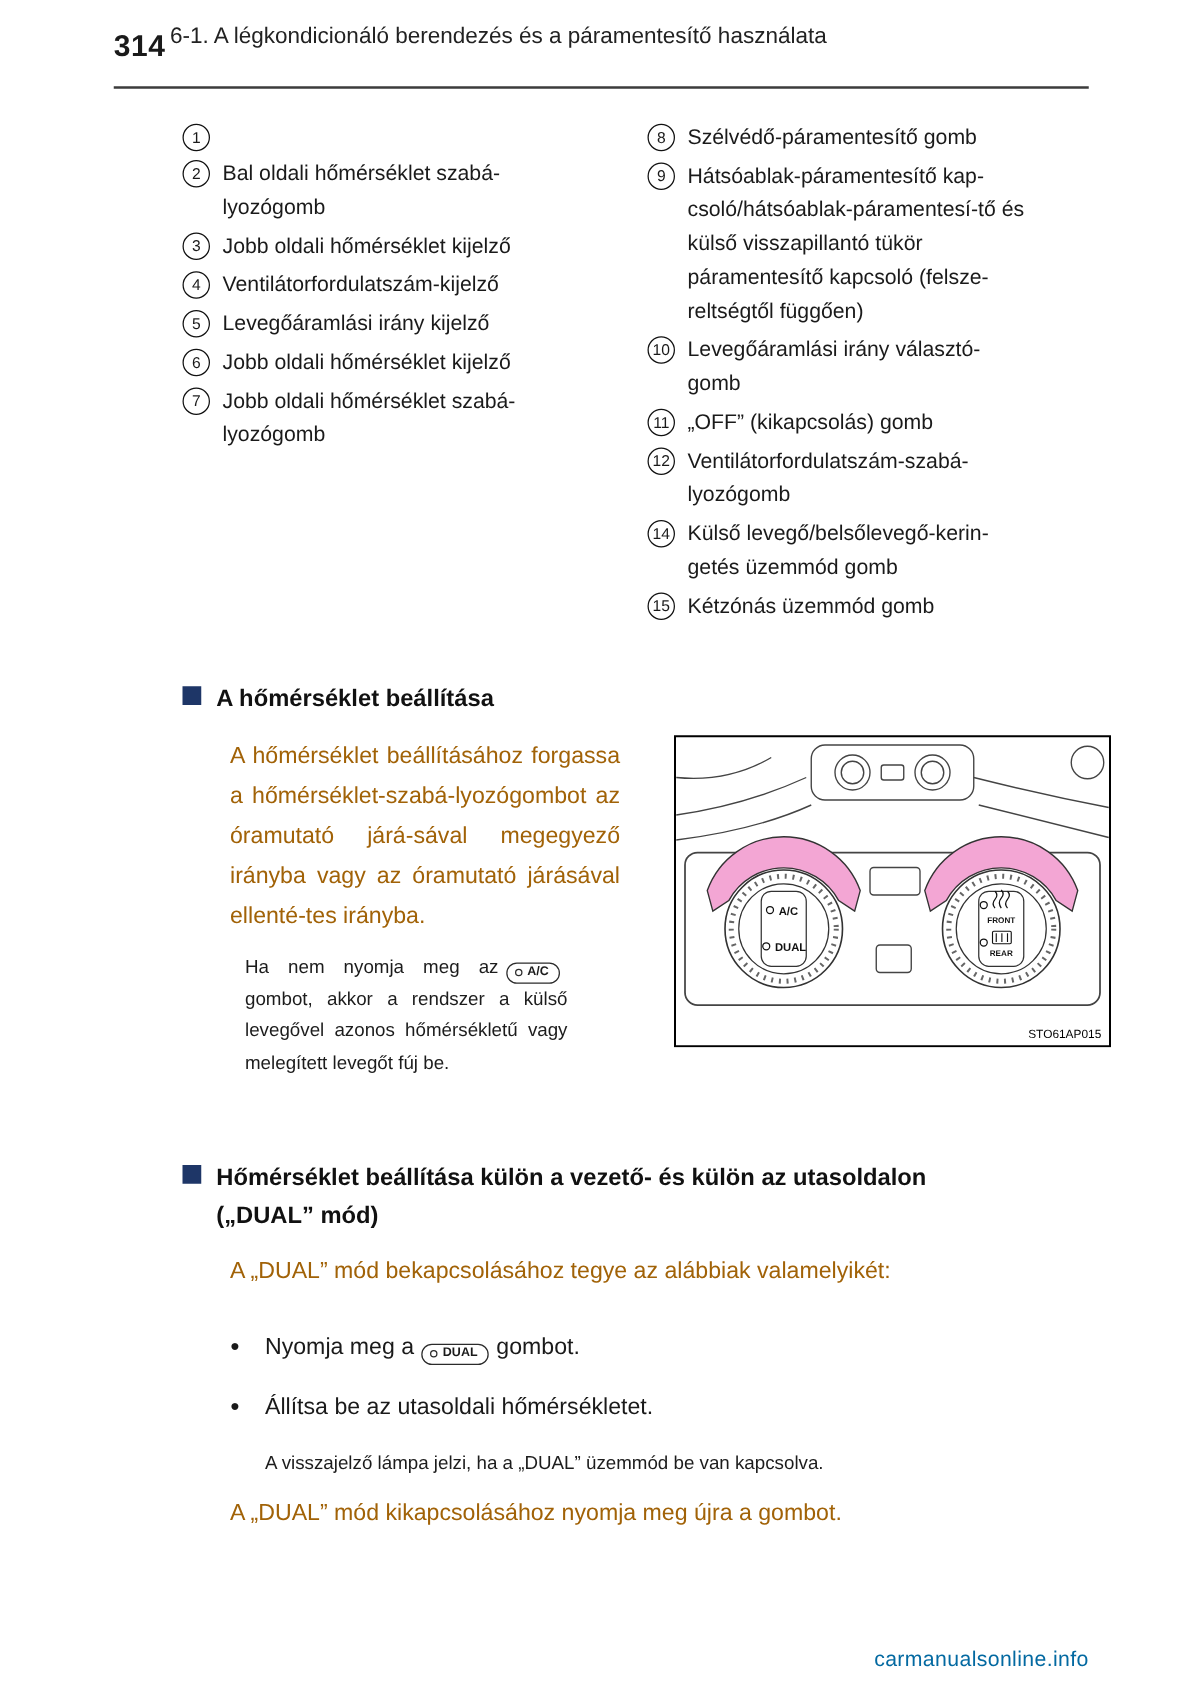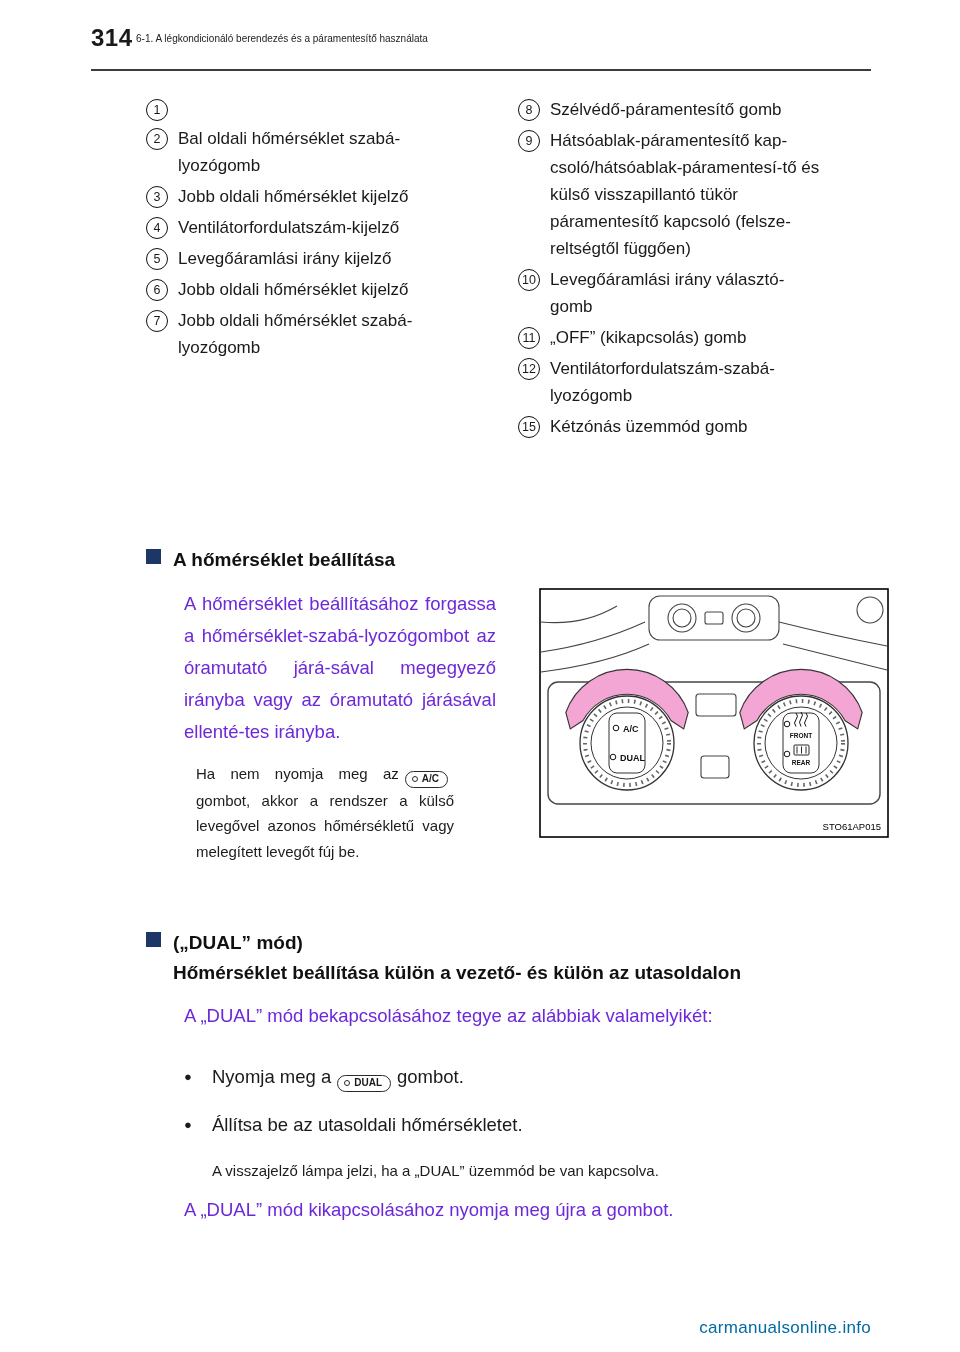--- a/index.html
+++ b/index.html
@@ -3,21 +3,21 @@
 <meta charset="utf-8">
 <style>
   * { margin:0; padding:0; box-sizing:border-box; }
   html,body { background:#ffffff; }
   .page {
     position:relative; width:892px; height:1352px; margin:0 auto;
     background:#ffffff; color:#1a1a1a; overflow:hidden;
     font-family:"Liberation Sans", sans-serif;
   }
   .pagenum { position:absolute; left:57px; top:24px; font-size:24px; font-weight:bold; letter-spacing:.5px; }
-  .chapter { position:absolute; left:102px; top:33px; font-size:10px; color:#222; }
+  .chapter { position:absolute; left:102px; top:18px; font-size:18px; color:#222; }
   .rule { position:absolute; left:57px; right:55px; top:69px; height:2px; background:#3c3c3c; }
 
   .legend { position:absolute; left:112px; top:96px; right:55px; display:flex; }
   .legend-col { display:flex; flex-direction:column; }
   .legend-col.left  { width:372px; flex:0 0 auto; }
   .legend-col.right { flex:1; }
   .legend-item { display:flex; align-items:flex-start; margin-bottom:4px; }
   .numcircle {
     flex:0 0 auto; width:22px; height:22px; border:1.4px solid #111; border-radius:50%;
     font-size:12.5px; line-height:1; display:flex; align-items:center; justify-content:center;
@@ -25,21 +25,21 @@
   }
   .legend-text { font-size:17px; line-height:27px; }
   .legend-col.left  .legend-text { width:300px; }
   .legend-col.right .legend-text { width:272px; }
 
   .sec-heading { position:absolute; left:112px; display:flex; align-items:flex-start;
                  font-size:19px; font-weight:bold; color:#111; }
   .sq { flex:0 0 auto; width:15px; height:15px; margin:4px 12px 0 0; }
   .hline { display:block; line-height:30px; }
 
-  .body-lg  { font-size:18.5px; line-height:32px; color:#6d28d9; }
+  .body-lg  { font-size:18.5px; line-height:32px; color:#a16207; }
   .note-sm  { font-size:15px;  line-height:25.5px; color:#1c1c1c;margin-left:12px; }
   .justify  { text-align:justify; }
 
   .sec1-text { position:absolute; left:150px; top:588px; width:312px; }
   .sec1-note { margin-top:13px; width:258px; }
 
   .btn-icon {
     display:inline-flex; align-items:center; gap:4px; vertical-align:-3px;
     border:1.6px solid #2b2b2b; border-radius:11px; padding:2.5px 8px 2.5px 6px;
     font-size:10px; font-weight:bold; line-height:1; margin:0 6px; white-space:nowrap;
@@ -108,20 +108,24 @@
         <span class="numcircle">10</span>
         <span class="legend-text">Levegőáramlási irány választó-gomb</span>
       </div>
       <div class="legend-item">
         <span class="numcircle">11</span>
         <span class="legend-text">„OFF” (kikapcsolás) gomb</span>
       </div>
       <div class="legend-item">
         <span class="numcircle">12</span>
         <span class="legend-text">Ventilátorfordulatszám-szabá-lyozógomb</span>
+      </div>
+      <div class="legend-item">
+        <span class="numcircle">14</span>
+        <span class="legend-text">Külső levegő/belsőlevegő-kerin-getés üzemmód gomb</span>
       </div>
       <div class="legend-item">
         <span class="numcircle">15</span>
         <span class="legend-text">Kétzónás üzemmód gomb</span>
       </div>
     </div>
   </div>
 
   <div class="sec-heading" style="top:545px;">
     <span class="sq" style="background:#1e3667;"></span>
@@ -199,22 +203,22 @@
         <text x="262" y="177" font-size="6.5" font-weight="bold" text-anchor="middle">REAR</text>
       </g>
 
       <text x="342" y="242" text-anchor="end" font-size="9.5" fill="#000">STO61AP015</text>
     </svg>
   </figure>
 
   <div class="sec-heading" style="top:928px;">
     <span class="sq" style="background:#1e3667;"></span>
     <span>
+      <span class="hline">Hőmérséklet beállítása külön a vezető- és külön az utasoldalon</span>
       <span class="hline">(„DUAL” mód)</span>
-      <span class="hline">Hőmérséklet beállítása külön a vezető- és külön az utasoldalon</span>
     </span>
   </div>
 
   <div class="sec2-body">
     <p class="body-lg">A „DUAL” mód bekapcsolásához tegye az alábbiak valamelyikét:</p>
 
     <div class="bullet-row" style="margin-top:30px;">
       <span class="bullet-glyph">●</span>
       <span class="bullet-text">
         <span>Nyomja meg a</span><span class="btn-icon">

